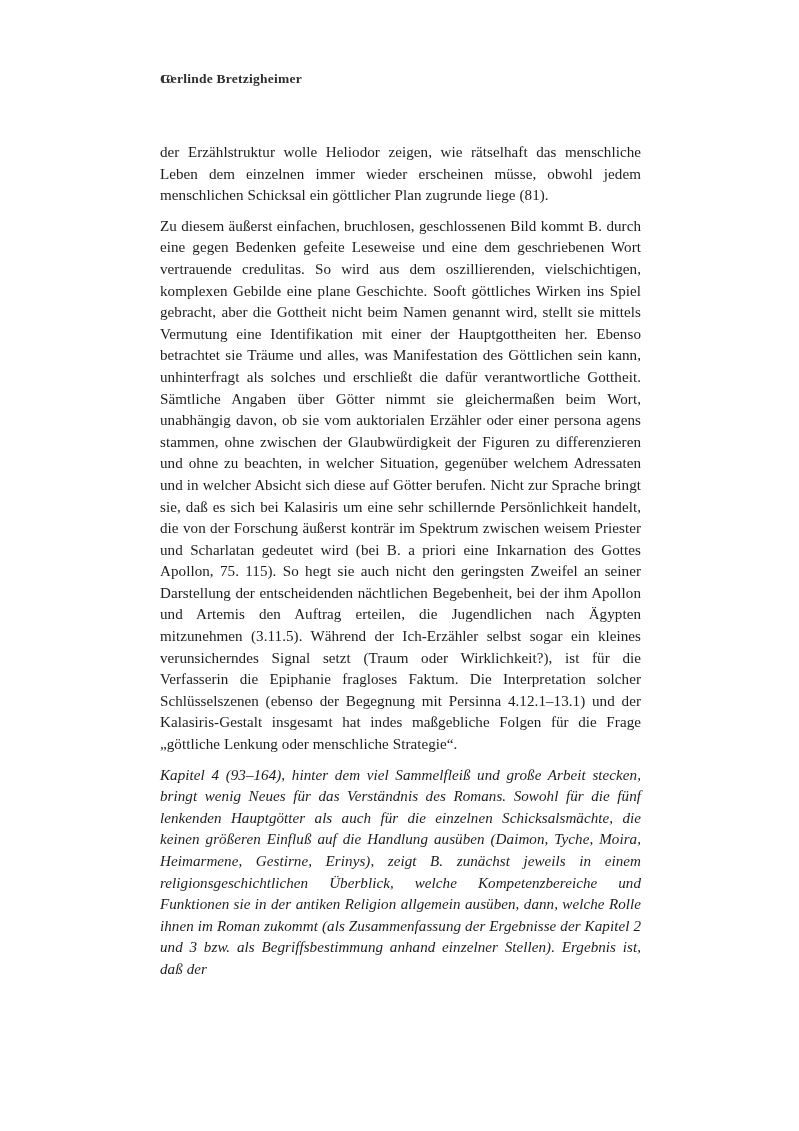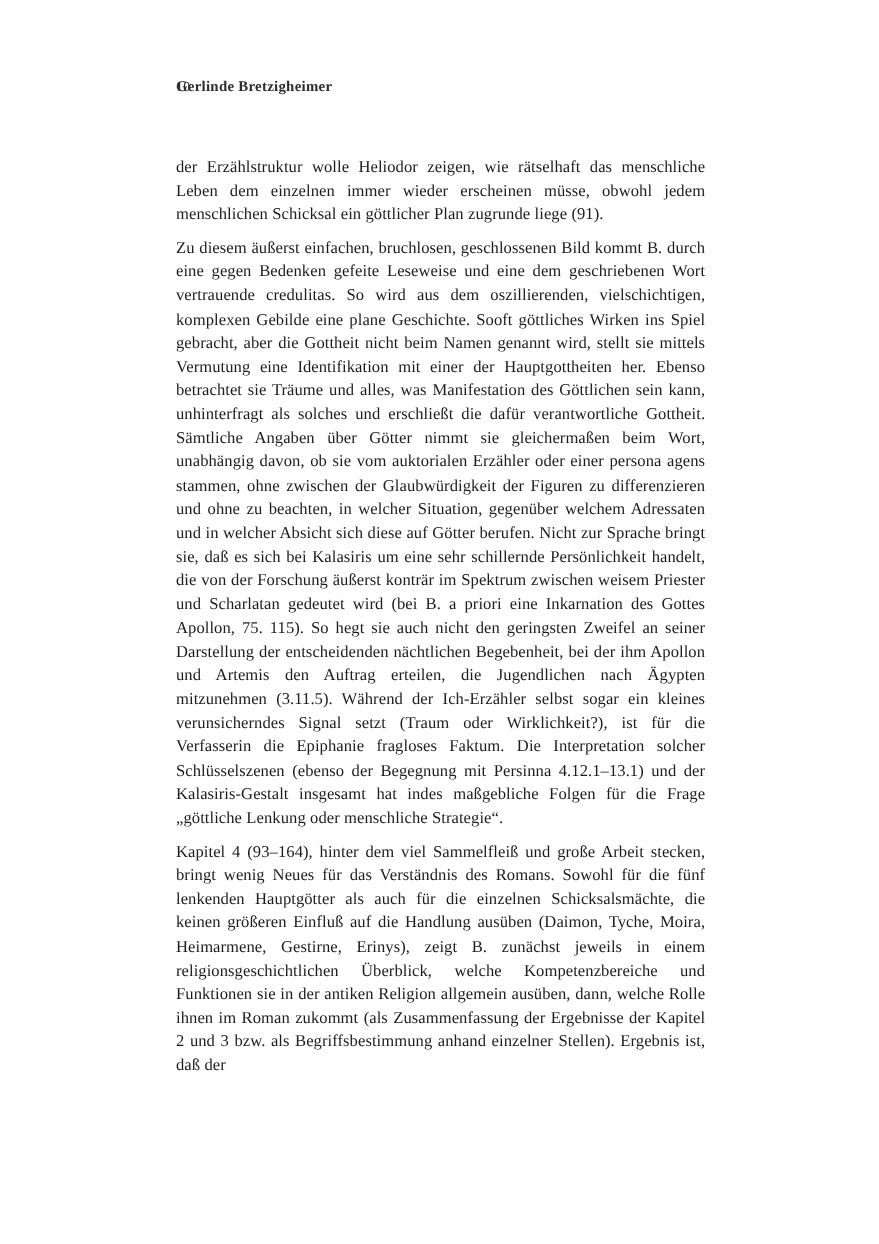--- a/index.html
+++ b/index.html
@@ -69,32 +69,33 @@
     font-size: 15.1px;
     line-height: 21.6px;
     color: #1c1c1c;
     hyphens: manual;
     -webkit-hyphens: manual;
     letter-spacing: 0.05px;
     word-spacing: 0.1px;
   }
   .para:last-child {
     margin-bottom: 0;
+    font-style: italic;
   }
   
 </style>
 </head>
 <body>
 
 <div class="page">
 
   <div class="page-header">
     <div class="folio">10</div>
     <div class="running-head">Gerlinde Bretzigheimer</div>
   </div>
 
   <div class="text-column">
-    <p class="para">der Erzählstruktur wolle Heliodor zeigen, wie rätselhaft das menschliche Leben dem einzelnen immer wieder erscheinen müsse, obwohl jedem menschlichen Schicksal ein göttlicher Plan zugrunde liege (91).</p>
+    <p class="para">der Erzählstruktur wolle Heliodor zeigen, wie rätselhaft das menschliche Leben dem einzelnen immer wieder erscheinen müsse, obwohl jedem menschlichen Schicksal ein göttlicher Plan zugrunde liege (81).</p>
     <p class="para">Zu diesem äußerst einfachen, bruchlosen, geschlossenen Bild kommt B. durch eine gegen Bedenken gefeite Leseweise und eine dem geschriebenen Wort vertrauende credulitas. So wird aus dem oszillierenden, vielschichtigen, komplexen Gebilde eine plane Geschichte. Sooft göttliches Wirken ins Spiel gebracht, aber die Gottheit nicht beim Namen genannt wird, stellt sie mittels Vermutung eine Identifikation mit einer der Hauptgottheiten her. Ebenso betrachtet sie Träume und alles, was Manifestation des Göttlichen sein kann, unhinterfragt als solches und erschließt die dafür verantwortliche Gottheit. Sämtliche Angaben über Götter nimmt sie gleichermaßen beim Wort, unabhängig davon, ob sie vom auktorialen Erzähler oder einer persona agens stammen, ohne zwischen der Glaubwürdigkeit der Figuren zu differenzieren und ohne zu beachten, in welcher Situation, gegenüber welchem Adressaten und in welcher Absicht sich diese auf Götter berufen. Nicht zur Sprache bringt sie, daß es sich bei Kalasiris um eine sehr schillernde Persönlichkeit handelt, die von der Forschung äußerst konträr im Spektrum zwischen weisem Priester und Scharlatan gedeutet wird (bei B. a priori eine Inkarnation des Gottes Apollon, 75. 115). So hegt sie auch nicht den geringsten Zweifel an seiner Darstellung der entscheidenden nächtlichen Begebenheit, bei der ihm Apollon und Artemis den Auftrag erteilen, die Jugendlichen nach Ägypten mitzunehmen (3.11.5). Während der Ich-Erzähler selbst sogar ein kleines verunsicherndes Signal setzt (Traum oder Wirklichkeit?), ist für die Verfasserin die Epiphanie fragloses Faktum. Die Interpretation solcher Schlüsselszenen (ebenso der Begegnung mit Persinna 4.12.1–13.1) und der Kalasiris-Gestalt insgesamt hat indes maßgebliche Folgen für die Frage „göttliche Lenkung oder menschliche Strategie“.</p>
     <p class="para">Kapitel 4 (93–164), hinter dem viel Sammelfleiß und große Arbeit stecken, bringt wenig Neues für das Verständnis des Romans. Sowohl für die fünf lenkenden Hauptgötter als auch für die einzelnen Schicksalsmächte, die keinen größeren Einfluß auf die Handlung ausüben (Daimon, Tyche, Moira, Heimarmene, Gestirne, Erinys), zeigt B. zunächst jeweils in einem religionsgeschichtlichen Überblick, welche Kompetenzbereiche und Funktionen sie in der antiken Religion allgemein ausüben, dann, welche Rolle ihnen im Roman zukommt (als Zusammenfassung der Ergebnisse der Kapitel 2 und 3 bzw. als Begriffsbestimmung anhand einzelner Stellen). Ergebnis ist, daß der</p>
   </div>
 
 </div>
 
 </body></html>

